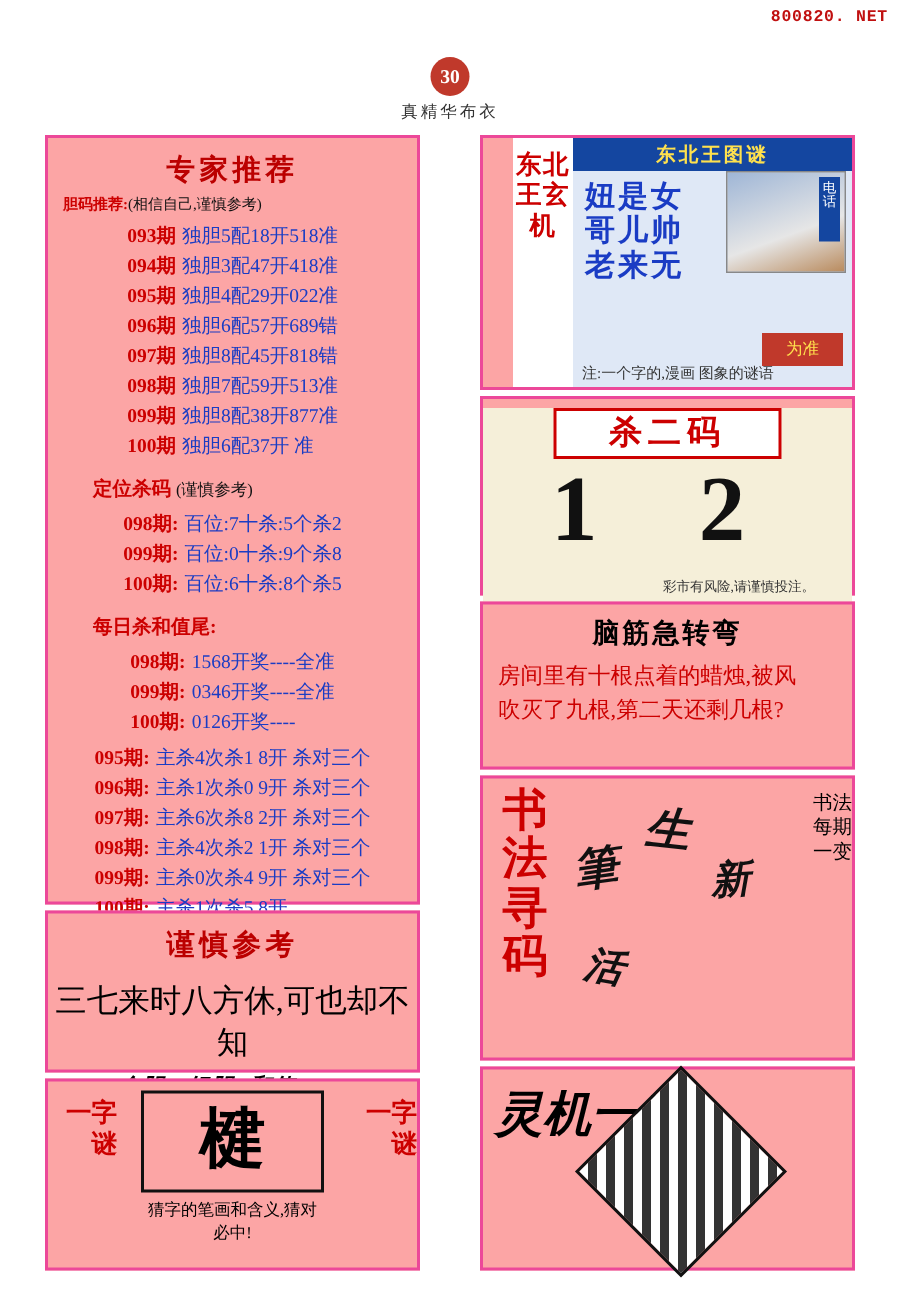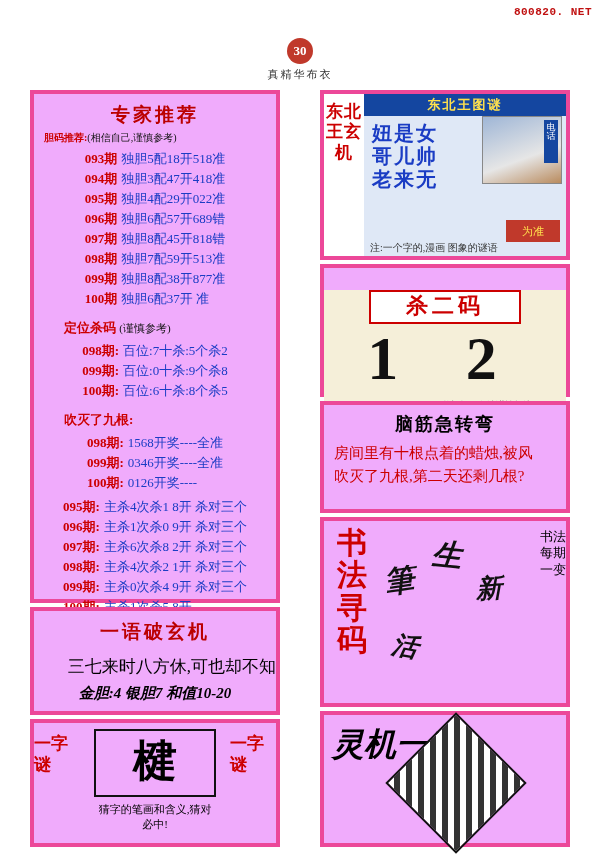--- a/index.html
+++ b/index.html
@@ -22,21 +22,21 @@
   .logo-circle {
     width:26px; height:26px; border-radius:50%;
     background:#c0392b; color:#fff; display:inline-block;
     line-height:26px; font-size:13px; font-weight:bold;
   }
   .logo-sub {
     margin-top:3px; font-size:11px; color:#333; letter-spacing:2px;
   }
 
   
-  .box { position:absolute; border:4px solid #ec4899; box-sizing:border-box; background:#f0abfc; }
+  .box { position:absolute; border:2px solid #ec4899; box-sizing:border-box; background:#fca5a5; }
 
   
   #leftMain { left:30px; top:90px; width:250px; height:513px; }
   #leftLower { left:30px; top:607px; width:250px; height:108px; }
   #leftRiddle { left:30px; top:719px; width:250px; height:128px; }
 
   
   #rightTop   { left:320px; top:90px;  width:250px; height:170px; }
   #rightKill  { left:320px; top:264px; width:250px; height:133px; }
   #rightBrain { left:320px; top:401px; width:250px; height:112px; }
@@ -53,38 +53,38 @@
 
   table.list { border-collapse:collapse; margin:4px auto 0 auto; }
   table.list td { font-size:13px; padding:1px 2px; white-space:nowrap; }
   td.period { color:#c00; font-weight:bold; text-align:right; padding-right:6px; }
   td.body   { color:#1a3cc4; }
 
   .subhead { font-size:13px; font-weight:bold; color:#c00; margin:10px 0 2px 30px; }
   .subhead span.note { color:#111; font-weight:normal; font-size:11px; }
 
   
-  .line-center { text-align:right; font-size:17px; margin-top:10px; }
+  .line-center { text-align:center; font-size:21px; margin-top:10px; }
   .mono-row { text-align:center; font-size:15px; font-weight:bold; margin-top:6px; font-style:italic; }
 
   
   .riddle-grid { display:flex; height:100%; }
   .riddle-side {
-    width:46px; text-align:left; font-size:17px; color:#c00; font-weight:bold;
+    width:46px; text-align:right; font-size:17px; color:#c00; font-weight:bold;
     line-height:1.25; padding-top:10px;
   }
   .riddle-center { flex:1; display:flex; flex-direction:column; align-items:center; }
   .riddle-big {
     margin-top:6px; width:118px; height:64px; border:2px solid #111;
     font-size:44px; line-height:62px; text-align:center; font-weight:bold;
   }
   .riddle-cap { font-size:11px; text-align:center; line-height:1.35; margin-top:5px; }
 
   
-  .rt-wrap { display:flex; height:100%; }
+  .rt-wrap { display:flex; height:100%;margin-left:20px; }
   .rt-side {
     width:40px; background:#fff; color:#c00; font-size:17px; font-weight:bold;
     text-align:center; line-height:1.2; padding-top:8px; letter-spacing:1px;
   }
   .rt-main { flex:1; position:relative; background:#dfe8f6; }
   .rt-banner {
     background:#1446a0; color:#ffe14d; font-size:13px; font-weight:bold;
     text-align:center; padding:2px 0; letter-spacing:2px;
   }
   .rt-poem {
@@ -107,21 +107,21 @@
   }
   .rt-seal {
     position:absolute; right:6px; bottom:14px; width:54px; height:22px;
     background:#c0392b; color:#ffe14d; font-size:11px; text-align:center;
     line-height:22px;
   }
 
   
   .kill-wrap { height:100%; background:#f5efd9; position:relative; }
   .kill-title {
-    margin:22px auto 0 auto; width:148px; height:30px; border:2px solid #c00;
+    margin:6px auto 0 auto; width:148px; height:30px; border:2px solid #c00;
     color:#c00; font-size:22px; font-weight:bold; text-align:center; line-height:28px;
     letter-spacing:4px; background:#fff;
   }
   .kill-nums {
     text-align:center; font-size:62px; font-weight:bold; color:#111;
     letter-spacing:26px; line-height:1.05; margin-top:2px;
     font-family:"Liberation Serif", serif;
   }
   .kill-note {
     position:absolute; right:6px; bottom:4px; font-size:9px; color:#333;
@@ -225,21 +225,21 @@
           <td class="period">099期:</td>
           <td class="body">百位:0十杀:9个杀8</td>
         </tr>
     <tr>
           <td class="period">100期:</td>
           <td class="body">百位:6十杀:8个杀5</td>
         </tr>
   </tbody>
     </table>
 
-  <div class="subhead">吹灭了九根:</div>
+  <div class="subhead">每日杀和值尾:</div>
   <table class="list">
     <tbody>
         <tr>
           <td class="period">098期:</td>
           <td class="body">1568开奖----全准</td>
         </tr>
     <tr>
           <td class="period">099期:</td>
           <td class="body">0346开奖----全准</td>
         </tr>
@@ -274,21 +274,21 @@
         </tr>
     <tr>
           <td class="period">100期:</td>
           <td class="body">主杀1次杀5 8开</td>
         </tr>
   </tbody>
     </table>
 </div>
 
 <div class="box" id="leftLower">
-  <div class="sec-title">一语破玄机</div>
+  <div class="sec-title">谨慎参考</div>
   <div class="line-center">三七来时八方休,可也却不知</div>
   <div class="mono-row">金胆:4 银胆7 和值10-20</div>
 </div>
 
 <div class="box" id="leftRiddle">
   <div class="riddle-grid">
     <div class="riddle-side">一字谜</div>
     <div class="riddle-center">
       <div class="riddle-big">楗</div>
       <div class="riddle-cap">

